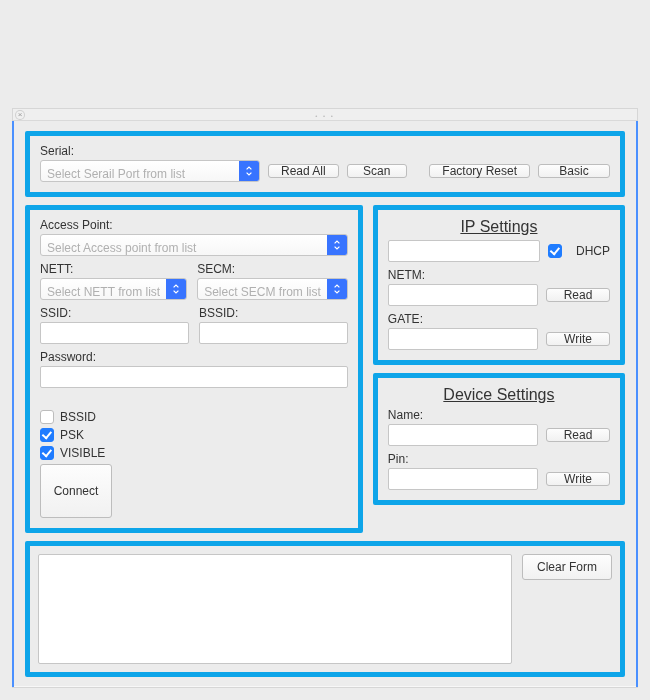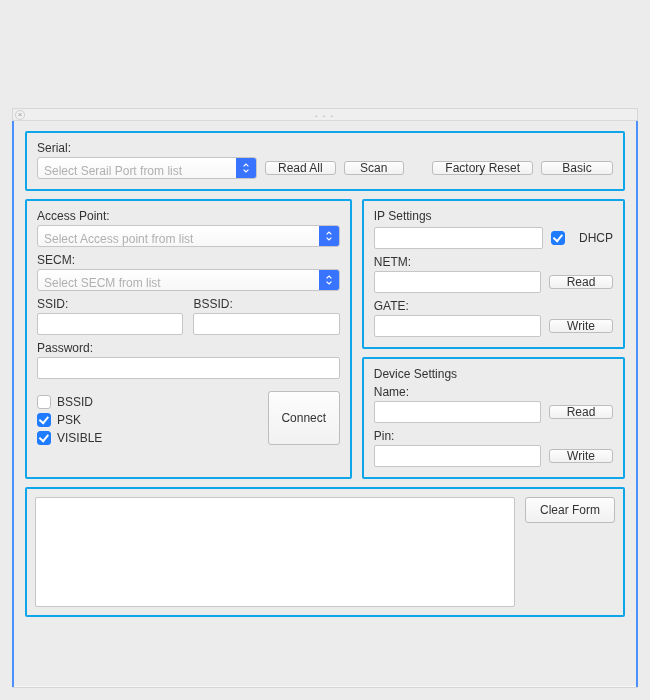--- a/index.html
+++ b/index.html
@@ -42,21 +42,21 @@
   }
   .titlebar .grip {
     position:absolute;
     left:50%; top:4px; transform:translateX(-50%);
     color:#bbb; font-size:6px; letter-spacing:2px;
   }
   .window-body {
     padding: 10px 12px;
   }
   .group {
-    border: 2px solid #0ea5e9;
+    border: 5px solid #0ea5e9;
     border-radius: 2px;
     background: #ececec;
     padding: 8px 10px 10px 10px;
     margin-bottom: 8px;
   }
   .row { display: flex; align-items: center; }
   label.lbl { display:block; margin-bottom:2px; color:#333; }
 
   .btn {
     display:inline-flex; align-items:center; justify-content:center;
@@ -110,21 +110,21 @@
     width:4px; height:7px;
     border: solid #fff; border-width:0 2px 2px 0;
     transform: rotate(40deg) translate(-1px,-1px);
   }
   .check-row { display:flex; align-items:center; margin:4px 0; }
 
   .twocol { display:flex; gap:10px; }
   .col { flex:1; }
 
   .section-title {
-    margin-bottom:4px; font-size:12px;
+    text-align:center; margin-bottom:4px; font-size:16px;text-decoration:underline;
   }
   .field-row { display:flex; align-items:center; gap:8px; margin-bottom:6px; }
   .field-row .input { flex:1; }
   .log-box {
     background:#fff; border:1px solid #c6c6c6;
     height:110px; border-radius:2px;
   }
   .scrollbar-border {
     position:absolute;
     top:12px; bottom:0; width:2px;
@@ -175,20 +175,31 @@
             <span class="sel-text">Select Access point from list</span>
             <span class="sel-btn">
               <svg class="chev" viewBox="0 0 10 14">
                   <path d="M2 5 L5 2 L8 5 M2 9 L5 12 L8 9" stroke="#fff" stroke-width="1.5" fill="none"></path>
                 </svg>
             </span>
           </div>
 
           <div class="twocol" style="margin-top:6px;">
             <div class="col">
+              <label class="lbl">NETT:</label>
+              <div class="select">
+                <span class="sel-text">Select NETT from list</span>
+                <span class="sel-btn">
+                  <svg class="chev" viewBox="0 0 10 14">
+                      <path d="M2 5 L5 2 L8 5 M2 9 L5 12 L8 9" stroke="#fff" stroke-width="1.5" fill="none"></path>
+                    </svg>
+                </span>
+              </div>
+            </div>
+            <div class="col">
               <label class="lbl">SECM:</label>
               <div class="select">
                 <span class="sel-text">Select SECM from list</span>
                 <span class="sel-btn">
                   <svg class="chev" viewBox="0 0 10 14">
                       <path d="M2 5 L5 2 L8 5 M2 9 L5 12 L8 9" stroke="#fff" stroke-width="1.5" fill="none"></path>
                     </svg>
                 </span>
               </div>
             </div>
@@ -203,21 +214,21 @@
               <label class="lbl">BSSID:</label>
               <input class="input" style="">
             </div>
           </div>
 
           <div style="margin-top:6px;">
             <label class="lbl">Password:</label>
             <input class="input" style="">
           </div>
 
-          <div class="row" style="margin-top:12px; align-items:stretch;">
+          <div class="row" style="margin-top:18px; align-items:stretch;flex-direction:column;">
             <div style="flex:1;">
               <div class="check-row">
                 <span class="checkbox"></span>
                 <span>BSSID</span>
               </div>
               <div class="check-row">
                 <span class="checkbox checked"></span>
                 <span>PSK</span>
               </div>
               <div class="check-row">

